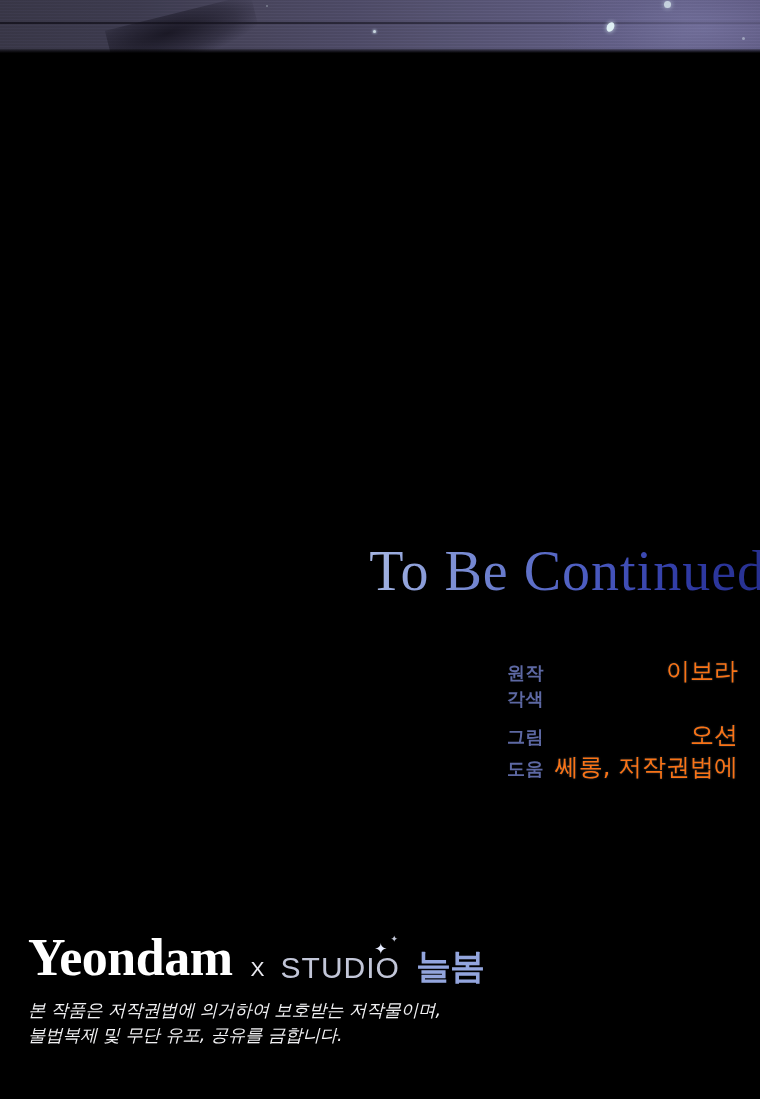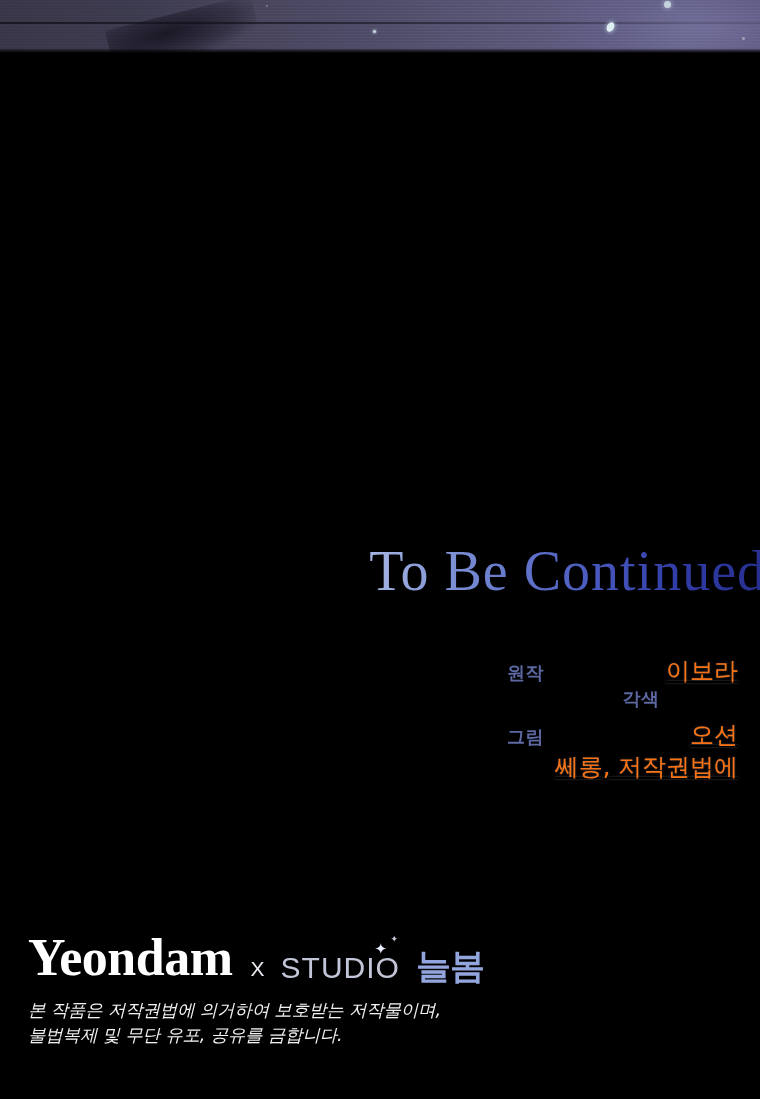--- a/index.html
+++ b/index.html
@@ -140,23 +140,22 @@
   .credits {
     position: absolute;
     left: 0;
     top: 655px;
     width: 738px;
     font-family: "DejaVu Sans", "Liberation Sans", sans-serif;
   }
   .credit-row {
     display: flex;
     align-items: baseline;
-    justify-content: center;
+    justify-content: flex-start;
     height: 32px;
-    text-decoration: underline;
   }
   .credit-label {
     color: #5d68a3;
     font-size: 18px;
     font-weight: 700;
     letter-spacing: 0.5px;
     width: 220px;
     text-align: left;
     padding-left: 507px;
     box-sizing: border-box;
@@ -272,20 +271,21 @@
       <span class="credit-value">이보라</span>
     </div>
     <div class="credit-row">
       <span class="credit-label">각색</span>
     </div>
     <div class="credit-row">
       <span class="credit-label">그림</span>
       <span class="credit-value">오션</span>
     </div>
     <div class="credit-row">
+      <span class="credit-label">도움</span>
       <span class="credit-value">쎄롱, 저작권법에</span>
     </div>
   </div>
 
   <div class="footer">
     <div class="logo-line">
       <span class="logo-yeondam">Yeondam</span>
       <span class="logo-x">X</span>
       <span class="logo-studio-wrap">
         <span class="sparkle-mark sm1">✦</span>

